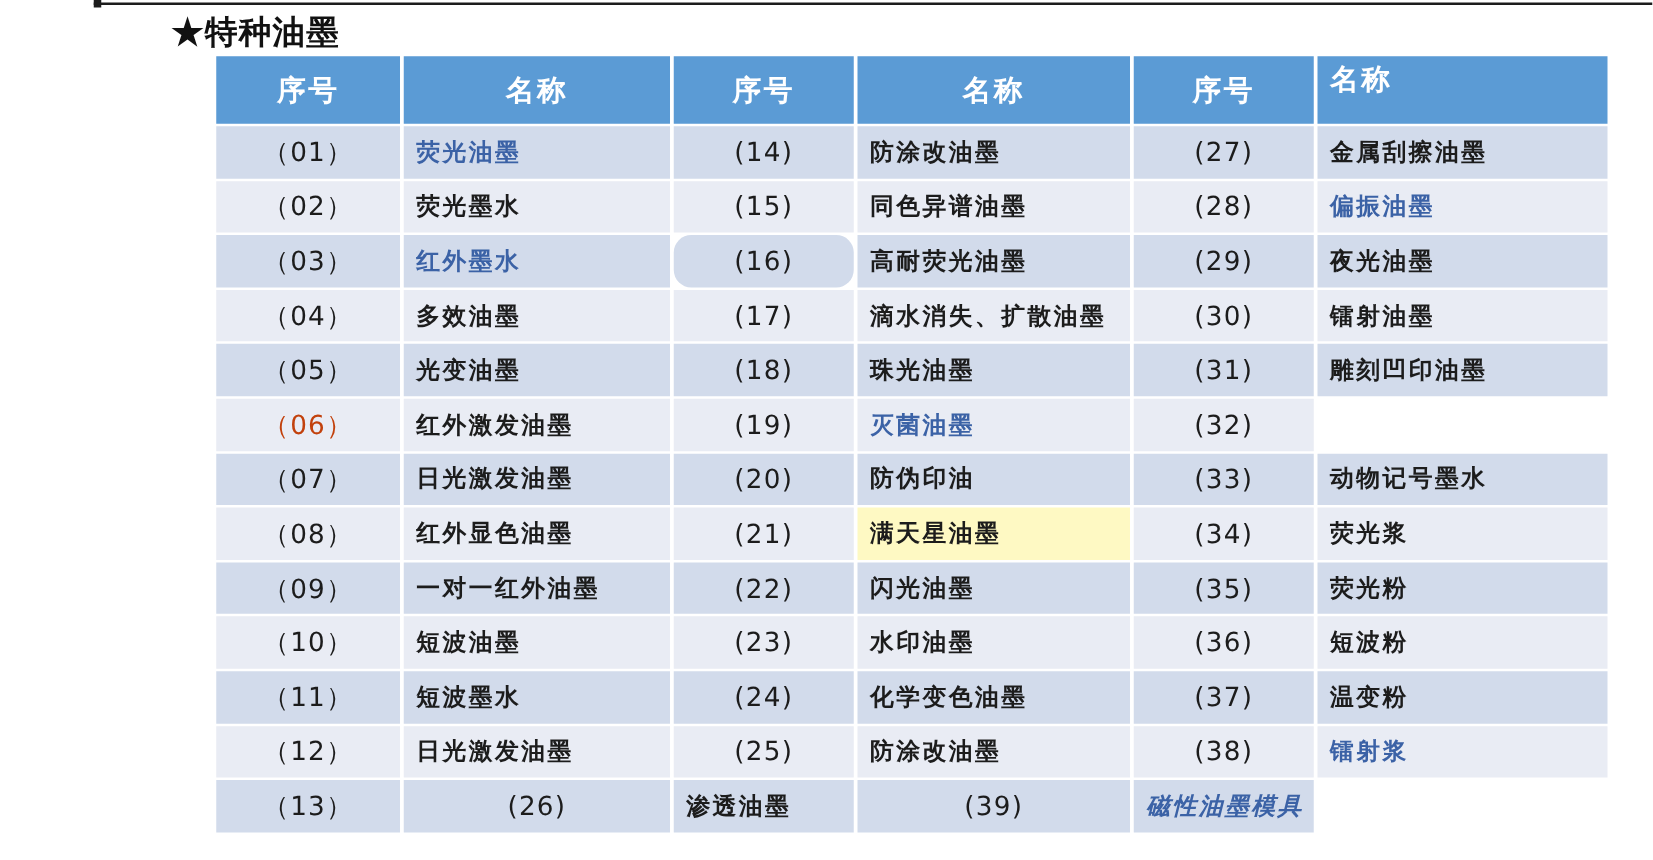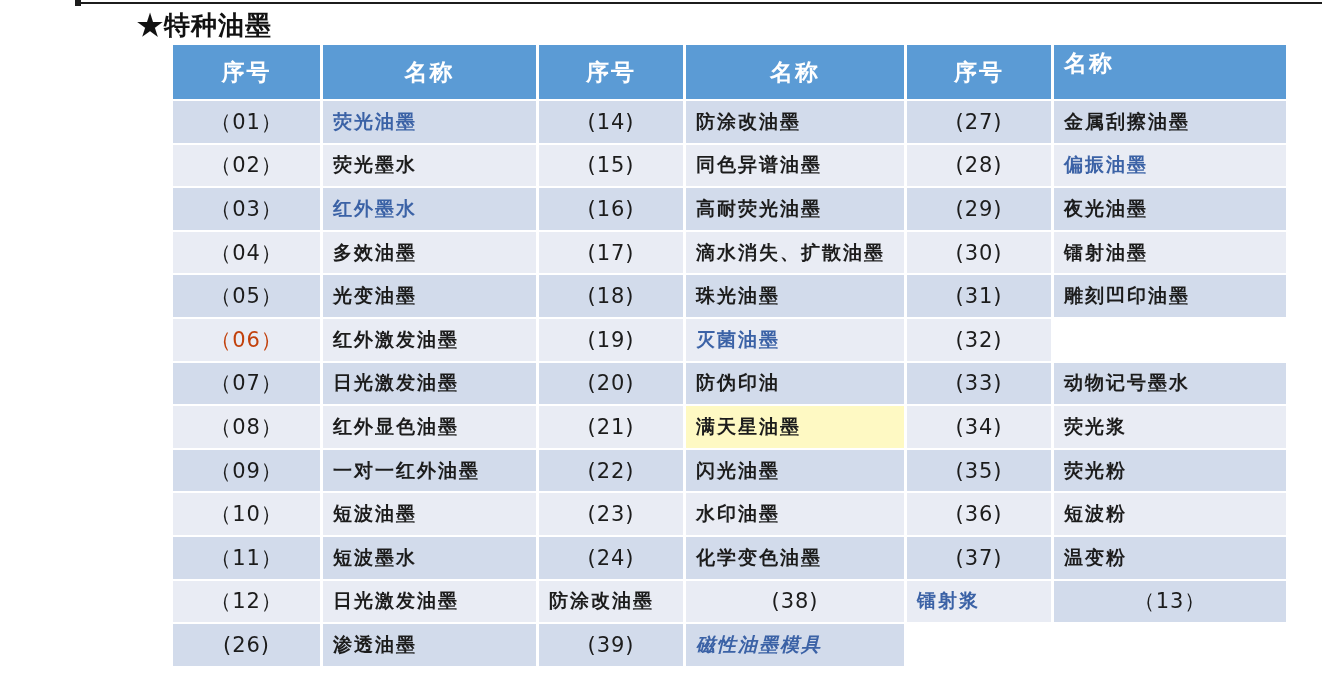--- a/index.html
+++ b/index.html
@@ -69,21 +69,21 @@
     <div class="cell serial" style="background: rgb(210, 219, 235); color: rgb(28, 28, 28);">(27)</div>
     <div class="cell name" style="background: rgb(210, 219, 235); color: rgb(28, 28, 28);">金属刮擦油墨</div>
     <div class="cell serial" style="background: rgb(233, 236, 244); color: rgb(28, 28, 28);">（02）</div>
     <div class="cell name" style="background: rgb(233, 236, 244); color: rgb(28, 28, 28);">荧光墨水</div>
     <div class="cell serial" style="background: rgb(233, 236, 244); color: rgb(28, 28, 28);">(15)</div>
     <div class="cell name" style="background: rgb(233, 236, 244); color: rgb(28, 28, 28);">同色异谱油墨</div>
     <div class="cell serial" style="background: rgb(233, 236, 244); color: rgb(28, 28, 28);">(28)</div>
     <div class="cell name" style="background: rgb(233, 236, 244); color: rgb(59, 98, 166);">偏振油墨</div>
     <div class="cell serial" style="background: rgb(210, 219, 235); color: rgb(28, 28, 28);">（03）</div>
     <div class="cell name" style="background: rgb(210, 219, 235); color: rgb(59, 98, 166);">红外墨水</div>
-    <div class="cell serial" style="background: rgb(210, 219, 235); color: rgb(28, 28, 28);">(16)</div>
+    <div class="cell serial" style="background: rgb(210, 219, 235); color: rgb(28, 28, 28); border-radius: 14px;">(16)</div>
     <div class="cell name" style="background: rgb(210, 219, 235); color: rgb(28, 28, 28);">高耐荧光油墨</div>
     <div class="cell serial" style="background: rgb(210, 219, 235); color: rgb(28, 28, 28);">(29)</div>
     <div class="cell name" style="background: rgb(210, 219, 235); color: rgb(28, 28, 28);">夜光油墨</div>
     <div class="cell serial" style="background: rgb(233, 236, 244); color: rgb(28, 28, 28);">（04）</div>
     <div class="cell name" style="background: rgb(233, 236, 244); color: rgb(28, 28, 28);">多效油墨</div>
     <div class="cell serial" style="background: rgb(233, 236, 244); color: rgb(28, 28, 28);">(17)</div>
     <div class="cell name" style="background: rgb(233, 236, 244); color: rgb(28, 28, 28);">滴水消失、扩散油墨</div>
     <div class="cell serial" style="background: rgb(233, 236, 244); color: rgb(28, 28, 28);">(30)</div>
     <div class="cell name" style="background: rgb(233, 236, 244); color: rgb(28, 28, 28);">镭射油墨</div>
     <div class="cell serial" style="background: rgb(210, 219, 235); color: rgb(28, 28, 28);">（05）</div>
@@ -123,20 +123,21 @@
     <div class="cell serial" style="background: rgb(233, 236, 244); color: rgb(28, 28, 28);">(36)</div>
     <div class="cell name" style="background: rgb(233, 236, 244); color: rgb(28, 28, 28);">短波粉</div>
     <div class="cell serial" style="background: rgb(210, 219, 235); color: rgb(28, 28, 28);">（11）</div>
     <div class="cell name" style="background: rgb(210, 219, 235); color: rgb(28, 28, 28);">短波墨水</div>
     <div class="cell serial" style="background: rgb(210, 219, 235); color: rgb(28, 28, 28);">(24)</div>
     <div class="cell name" style="background: rgb(210, 219, 235); color: rgb(28, 28, 28);">化学变色油墨</div>
     <div class="cell serial" style="background: rgb(210, 219, 235); color: rgb(28, 28, 28);">(37)</div>
     <div class="cell name" style="background: rgb(210, 219, 235); color: rgb(28, 28, 28);">温变粉</div>
     <div class="cell serial" style="background: rgb(233, 236, 244); color: rgb(28, 28, 28);">（12）</div>
     <div class="cell name" style="background: rgb(233, 236, 244); color: rgb(28, 28, 28);">日光激发油墨</div>
+    <div class="cell serial" style="background: rgb(233, 236, 244); color: rgb(28, 28, 28);">(25)</div>
     <div class="cell name" style="background: rgb(233, 236, 244); color: rgb(28, 28, 28);">防涂改油墨</div>
     <div class="cell serial" style="background: rgb(233, 236, 244); color: rgb(28, 28, 28);">(38)</div>
     <div class="cell name" style="background: rgb(233, 236, 244); color: rgb(59, 98, 166);">镭射浆</div>
     <div class="cell serial" style="background: rgb(210, 219, 235); color: rgb(28, 28, 28);">（13）</div>
     <div class="cell serial" style="background: rgb(210, 219, 235); color: rgb(28, 28, 28);">(26)</div>
     <div class="cell name" style="background: rgb(210, 219, 235); color: rgb(28, 28, 28);">渗透油墨</div>
     <div class="cell serial" style="background: rgb(210, 219, 235); color: rgb(28, 28, 28);">(39)</div>
     <div class="cell name" style="background: rgb(210, 219, 235); color: rgb(59, 98, 166); font-style: italic;">磁性油墨模具</div>
   </div>
 

